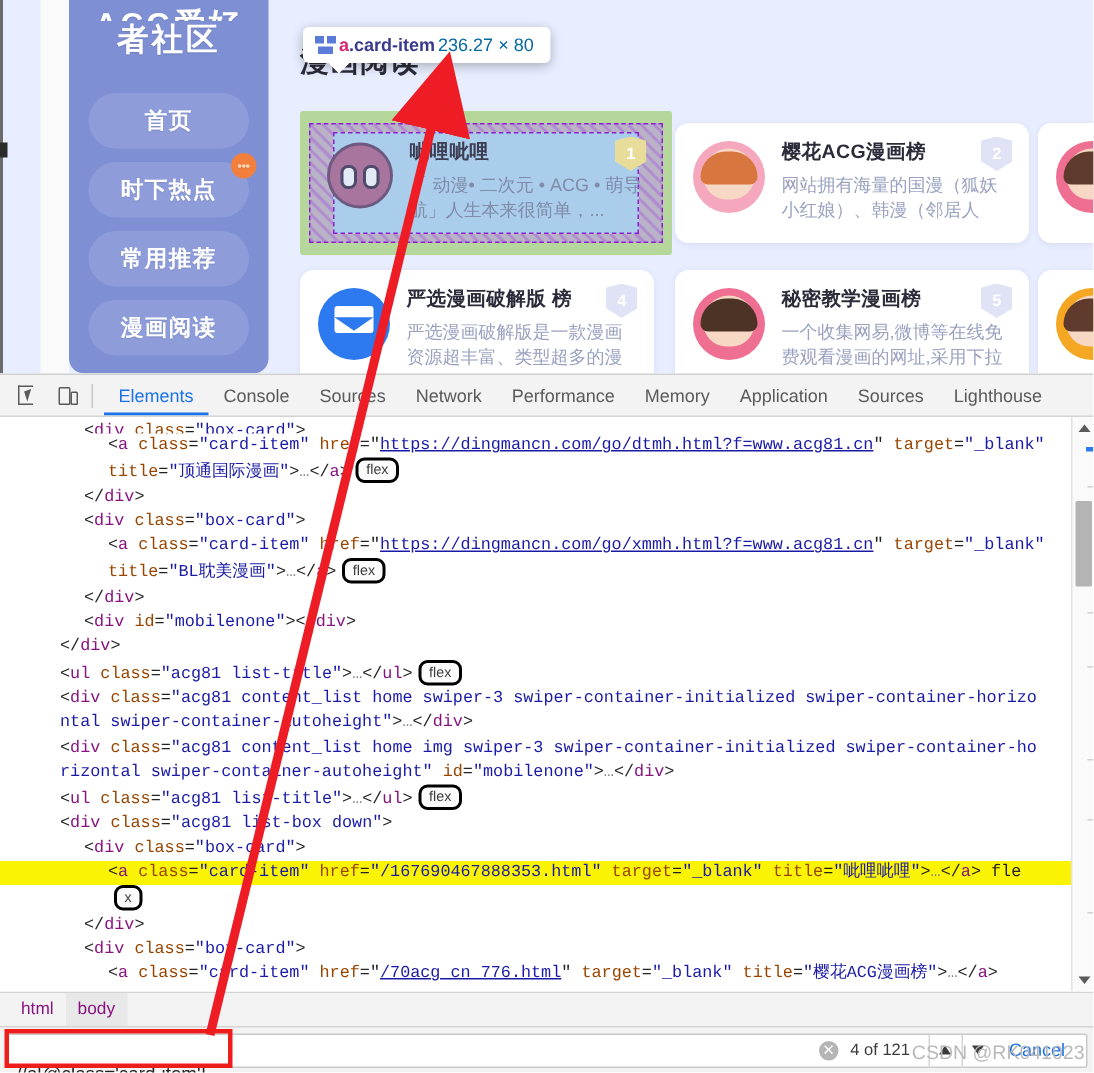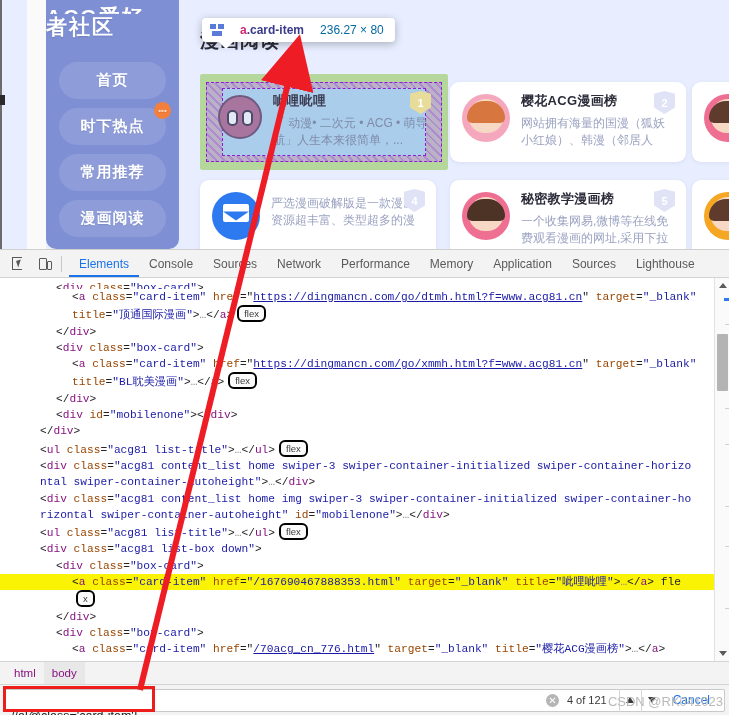--- a/index.html
+++ b/index.html
@@ -19,21 +19,21 @@
   .vp-left-border { position:absolute; left:0; top:0; width:2px; height:249px; background:#6b6b6b; }
   .vp-left-nub { position:absolute; left:0; top:95px; width:5px; height:10px; background:#2b2b2b; }
   .page-gutter { position:absolute; left:27px; top:0; width:19px; height:249px; background:#fafafa; }
 
   
   .side-nav {
     position: absolute; left: 46px; top: 0; width: 133px; height: 249px;
     background: #7e8fd4; border-radius: 0 0 10px 10px;
   }
   .side-title {
-    margin-top: 4px; text-align: left; color: #ffffff;
+    margin-top: 4px; text-align: center; color: #ffffff;
     font-size: 21px; font-weight: bold; letter-spacing: 2px; line-height: 26px;
     text-shadow: 0 1px 1px rgba(0,0,0,.12);
   }
   .side-title .clip { display:block; height:10px; overflow:hidden; }
   .nav-list { margin-top: 22px; padding: 0 13px; }
   .nav-item {
     position: relative;
     height: 37px; margin-bottom: 9px;
     background: #8e9dda; border-radius: 19px;
     color: #ffffff; font-size: 15px; font-weight: bold;
@@ -160,21 +160,21 @@
   }
   .hl-avatar .eye.l { left:7px; }
   .hl-avatar .eye.r { right:7px; }
 
   
   .dt-tooltip {
     position: absolute; left: 10px; top: 18px;
     background: #ffffff; border-radius: 4px;
     box-shadow: 0 2px 8px rgba(0,0,0,.28);
     padding: 5px 11px 5px 8px;
-    display: flex; align-items: center; gap: 16px;
+    display: flex; align-items: center; gap: 2px;
     white-space: nowrap; z-index: 30;
   }
   .dt-tooltip::after {
     content:""; position:absolute; left:16px; bottom:-7px;
     border-left:8px solid transparent; border-right:8px solid transparent;
     border-top:8px solid #ffffff;
   }
   .tt-icon { width:14px; height:12px; position:relative; flex:0 0 14px; }
   .tt-icon i {
     position:absolute; background:#5b7bd8; display:block;
@@ -374,20 +374,21 @@
 
       <div class="card c3">
         <div class="avatar av-rose av-face"></div>
       </div>
     </div>
 
     <div class="card-row2">
       <div class="card">
         <div class="avatar av-blue av-env"></div>
         <div class="card-body">
+          <div class="card-title">严选漫画破解版 榜</div>
           <div class="card-desc">严选漫画破解版是一款漫画资源超丰富、类型超多的漫画</div>
         </div>
         <div class="rank-badge">4</div>
       </div>
       <div class="card c2">
         <div class="avatar av-rose av-face av-hairbrown"></div>
         <div class="card-body">
           <div class="card-title">秘密教学漫画榜</div>
           <div class="card-desc">一个收集网易,微博等在线免费观看漫画的网址,采用下拉</div>
         </div>

